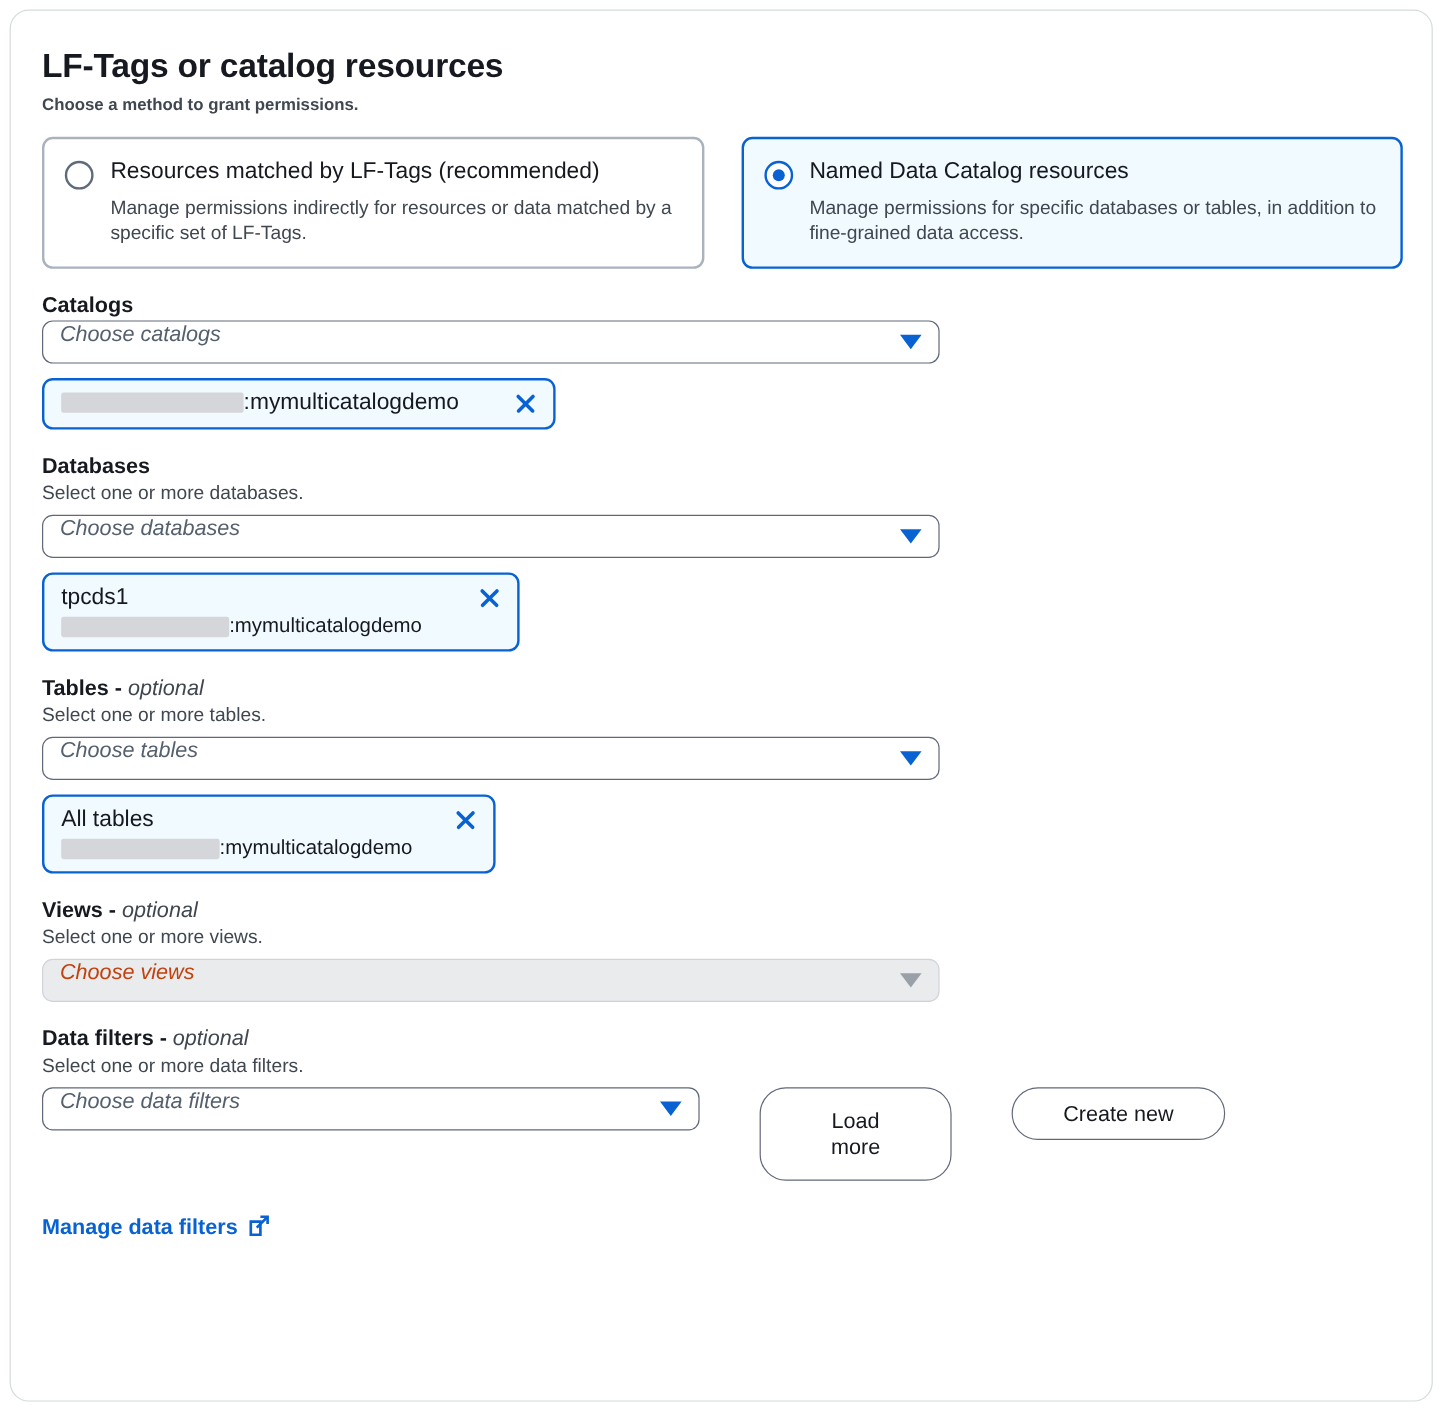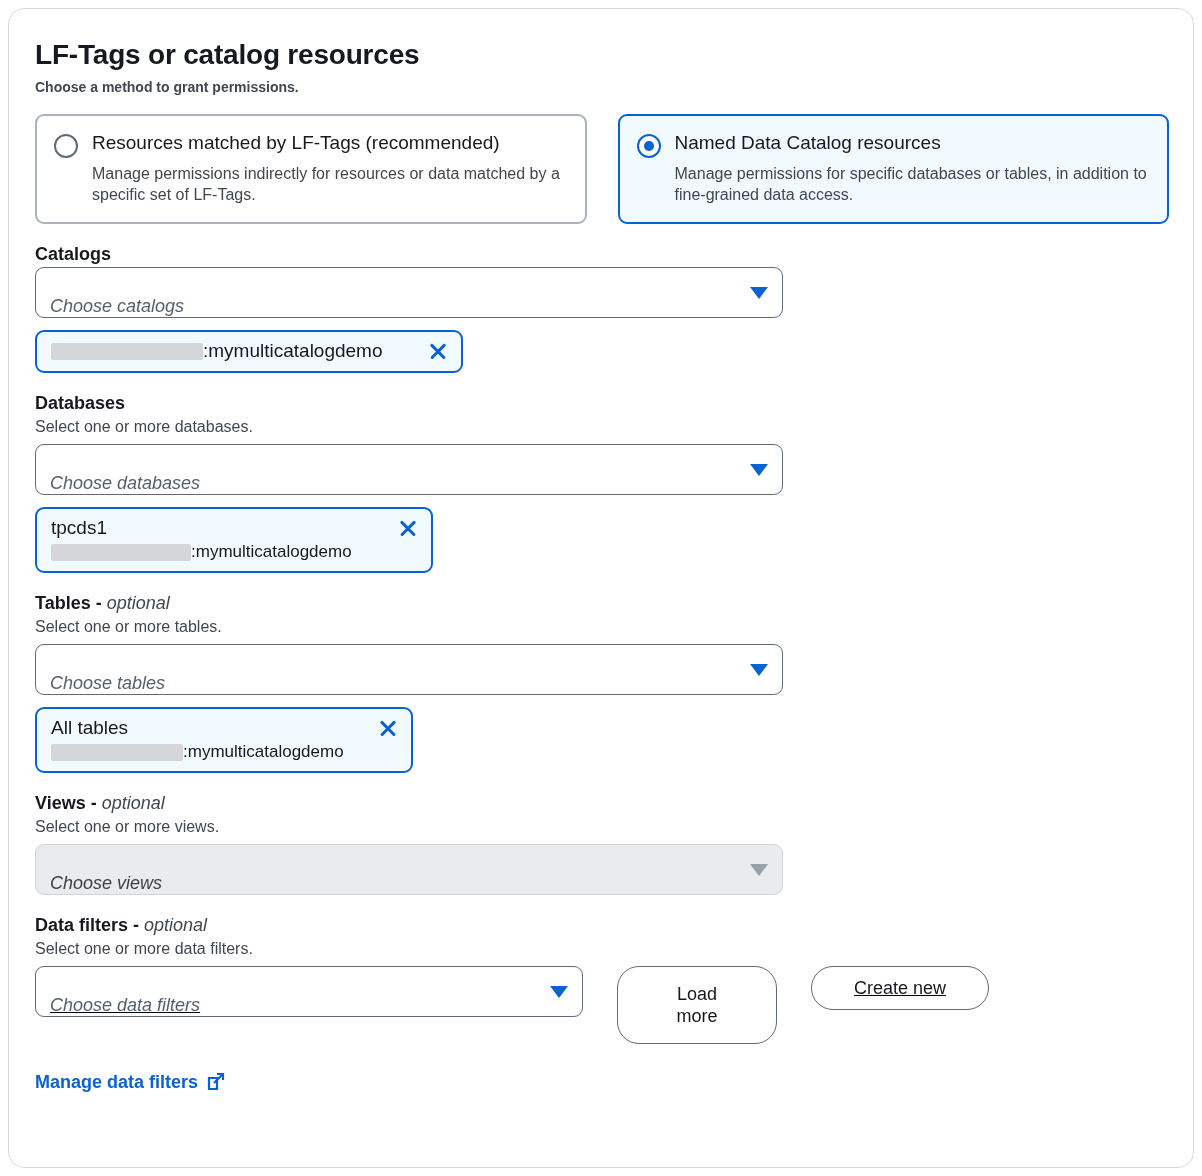--- a/index.html
+++ b/index.html
@@ -113,41 +113,41 @@
   }
   .field-help {
     font-size: 16px;
     color: #414750;
     margin: 4px 0 8px 0;
   }
 
   .select {
     position: relative;
     width: 748px;
-    height: 51px;
+    height: 36px;
     border: 1px solid #61687a;
     border-radius: 9px;
     background: #ffffff;
     display: flex;
-    align-items: flex-end;
+    align-items: flex-start;
     padding: 0 14px;
     cursor: pointer;
   }
   .select.narrow { width: 548px; }
   .select.disabled {
     background: #e9ebed;
     border-color: #d0d3d8;
     cursor: default;
   }
   .select .placeholder {
     font-size: 18px;
     font-style: italic;
     color: #55606e;
   }
-  .select.disabled .placeholder { color: #404040; }
+  .select.disabled .placeholder { color: #c2410c; }
   .caret {
     position: absolute;
     right: 14px;
     top: 50%;
     transform: translateY(-50%);
     width: 0;
     height: 0;
     border-left: 9px solid transparent;
     border-right: 9px solid transparent;
     border-top: 12px solid #0962d2;
@@ -214,22 +214,21 @@
   .chip-catalog .chip-row { justify-content: space-between; }
   .chip-db { width: 398px; }
   .chip-db .chip-row { justify-content: space-between; }
   .chip-tbl { width: 378px; }
   .chip-tbl .chip-row { justify-content: space-between; }
 
   
   .filters-row {
     display: flex;
     align-items: flex-start;
-    gap: 34px;
-    text-decoration: underline;
+    gap: 50px;
   }
   .btn {
     border: 1px solid #61687a;
     border-radius: 22px;
     background: #ffffff;
     color: #16191f;
     font-size: 18px;
     cursor: pointer;
     font-family: "Liberation Sans", sans-serif;
   }

